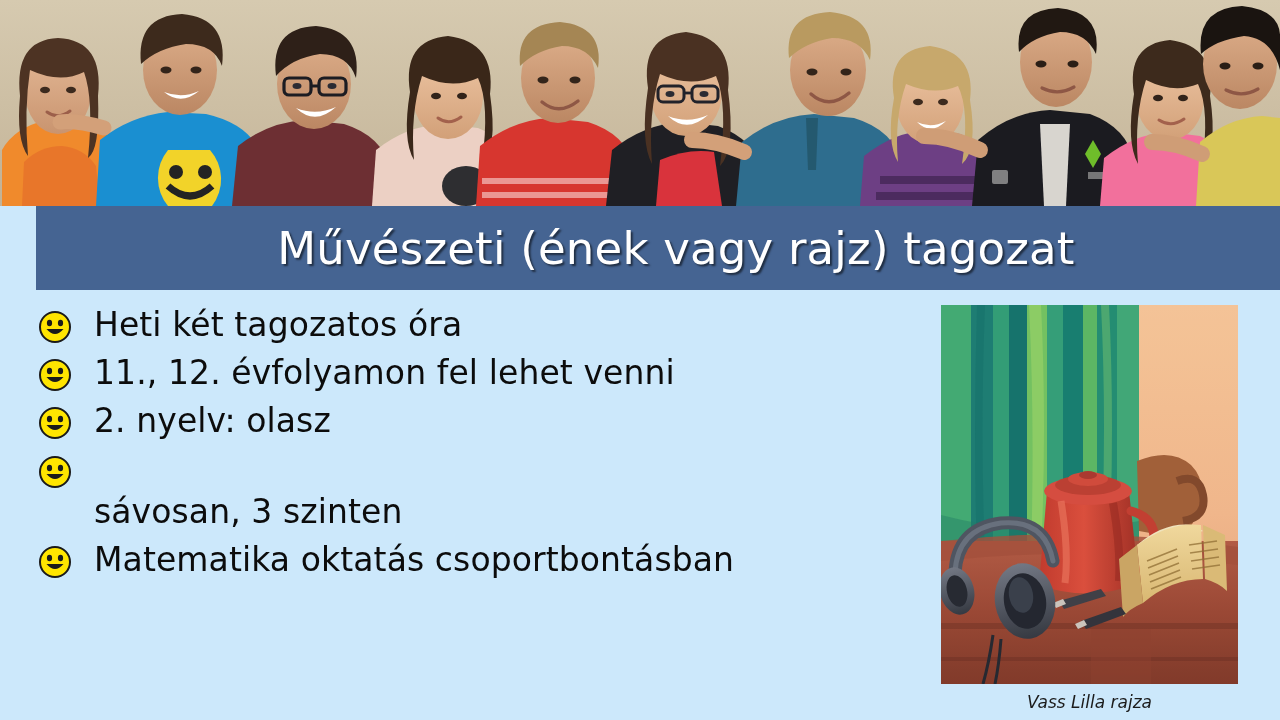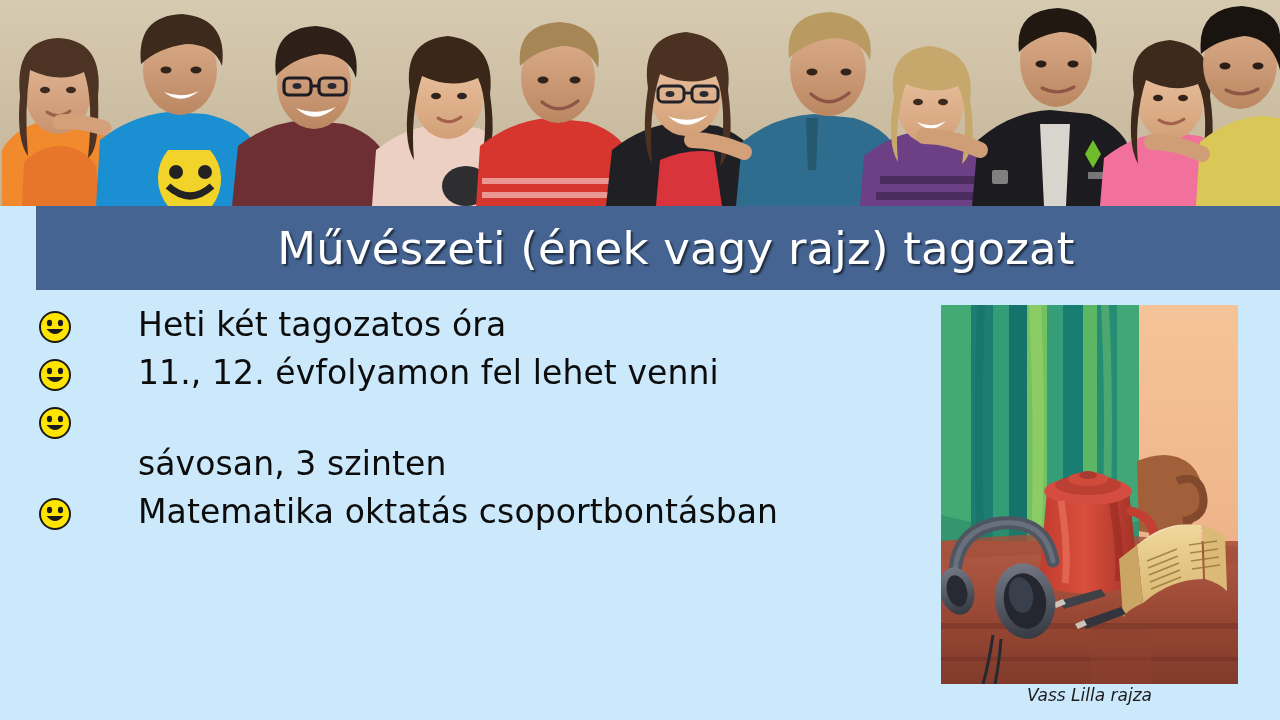--- a/index.html
+++ b/index.html
@@ -62,21 +62,20 @@
   .bullet-list {
     position: absolute;
     left: 38px;
     top: 14px;
     width: 880px;
   }
   .bullet-item {
     display: flex;
     align-items: flex-start;
     margin-bottom: 6px;
-    gap: 44px;
   }
   .bullet-marker {
     flex: 0 0 auto;
     width: 34px;
     height: 34px;
     margin-top: 6px;
     margin-right: 22px;
   }
   .bullet-marker svg { display: block; width: 34px; height: 34px; }
   .bullet-text {
@@ -94,21 +93,21 @@
     width: 297px;
   }
   .artwork-frame {
     width: 297px;
     height: 379px;
     overflow: hidden;
     background: #3f8a6e;
   }
   .artwork-frame svg { display: block; width: 297px; height: 379px; }
   .artwork-caption {
-    margin-top: 1px;
+    margin-top: 8px;
     text-align: center;
     font-size: 17px;
     font-style: italic;
     color: #1b1b1b;
   }
 </style>
 </head>
 <body>
 
 <div class="slide">
@@ -270,20 +269,31 @@
             <ellipse cx="11.5" cy="13" rx="2.6" ry="3.2" fill="#1a1a1a"></ellipse>
             <ellipse cx="22.5" cy="13" rx="2.6" ry="3.2" fill="#1a1a1a"></ellipse>
             <path d="M8.5 19 Q17 29 25.5 19 Z" fill="#1a1a1a"></path>
           </svg>
         </span>
         <span class="bullet-text">
           <span>11., 12. évfolyamon fel lehet venni</span><br>
         </span>
       </div>
 
+      <div class="bullet-item">
+        <span class="bullet-marker">
+          <svg viewBox="0 0 34 34">
+            <circle cx="17" cy="17" r="15" fill="#ffe500" stroke="#1a1a1a" stroke-width="2"></circle>
+            <ellipse cx="11.5" cy="13" rx="2.6" ry="3.2" fill="#1a1a1a"></ellipse>
+            <ellipse cx="22.5" cy="13" rx="2.6" ry="3.2" fill="#1a1a1a"></ellipse>
+            <path d="M8.5 19 Q17 29 25.5 19 Z" fill="#1a1a1a"></path>
+          </svg>
+        </span>
+        <span class="bullet-text">2. nyelv: olasz</span>
+      </div>
 
       <div class="bullet-item">
         <span class="bullet-marker">
           <svg viewBox="0 0 34 34">
             <circle cx="17" cy="17" r="15" fill="#ffe500" stroke="#1a1a1a" stroke-width="2"></circle>
             <ellipse cx="11.5" cy="13" rx="2.6" ry="3.2" fill="#1a1a1a"></ellipse>
             <ellipse cx="22.5" cy="13" rx="2.6" ry="3.2" fill="#1a1a1a"></ellipse>
             <path d="M8.5 19 Q17 29 25.5 19 Z" fill="#1a1a1a"></path>
           </svg>
         </span>

